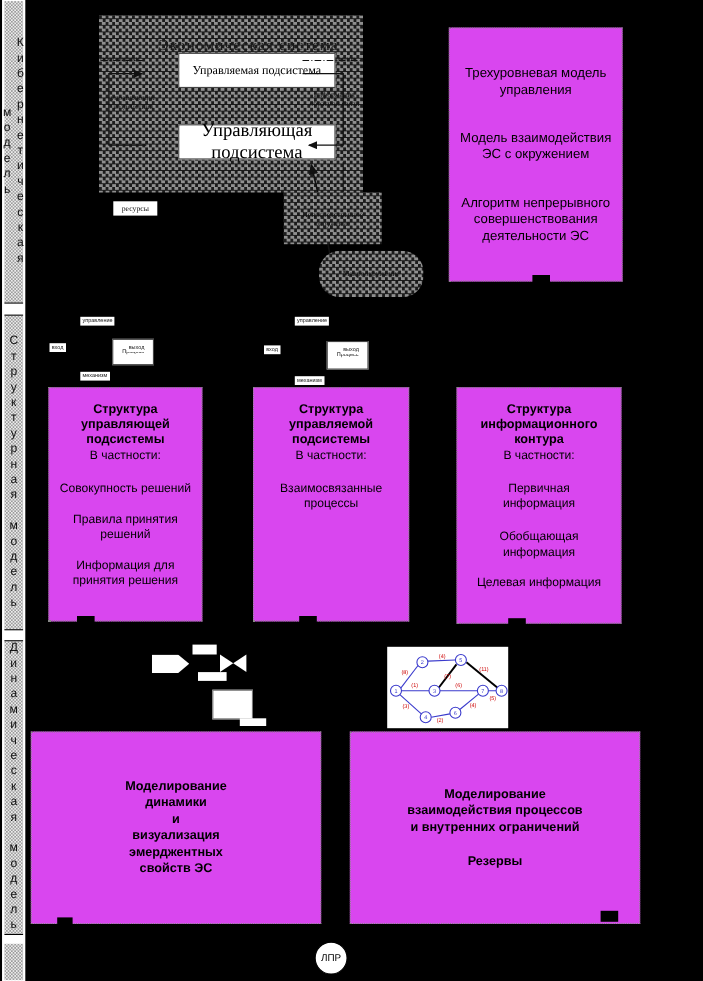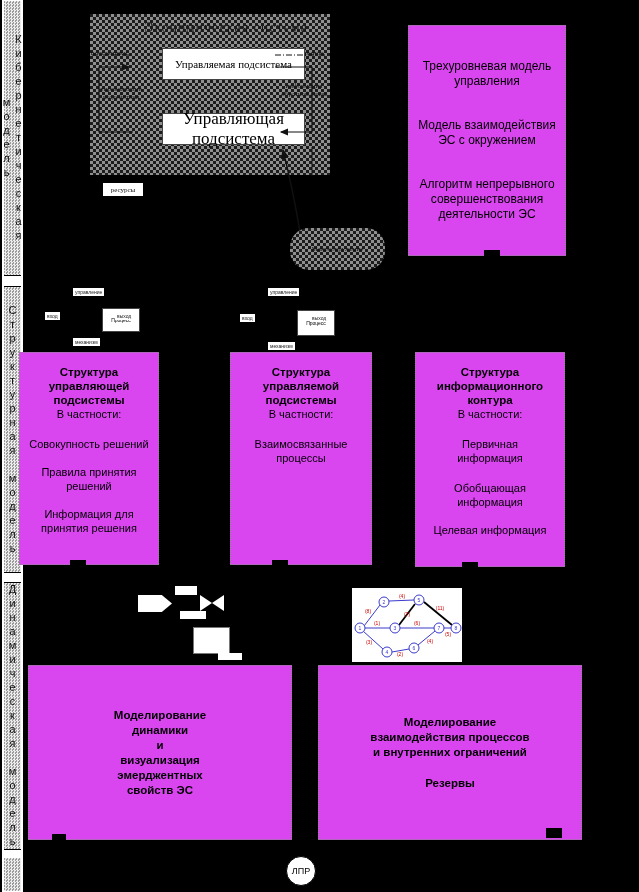--- a/index.html
+++ b/index.html
@@ -39,21 +39,21 @@
     <div class="abs hatch-light center" style="left:1px;top:286px;width:17px;height:285px;border-top:1px solid #000;border-bottom:1px solid #000;">
       <span class="vtext">Структурная модель</span>
     </div>
     <div class="abs hatch-light center" style="left:1px;top:582px;width:17px;height:266px;border-top:1px solid #000;border-bottom:1px solid #000;">
       <span class="vtext">Динамическая модель</span>
     </div>
     <div class="abs hatch-light" style="left:1px;top:858px;width:17px;height:33px;"></div>
   </div>
 
   <div class="abs hatch-mid" style="left:90px;top:14px;width:240px;height:161px;">
-    <div class="abs serif" style="left:0;top:6px;width:272px;text-align:center;font-size:14px;letter-spacing:1px;color:#1a1a1a;">Экономическая система</div>
+    <div class="abs serif" style="left:0;top:20px;width:272px;text-align:center;font-size:14px;letter-spacing:1px;color:#1a1a1a;">Экономическая система</div>
     <div class="abs whitebox center serif" style="left:43px;top:34px;width:141px;height:30px;font-size:11px;">
       <span>Управляемая подсистема</span>
     </div>
     <div class="abs whitebox center serif" style="left:43px;top:99px;width:141px;height:30px;font-size:17px;">
       <span>Управляющая подсистема</span>
     </div>
     <div class="abs tiny serif" style="left:-4px;top:35px;width:46px;text-align:center;">поставщики</div>
     <div class="abs tiny serif" style="left:205px;top:35px;width:38px;text-align:center;">рынок</div>
     <div class="abs tiny serif" style="left:5px;top:71px;width:52px;text-align:center;">управляющие воздействия</div>
     <div class="abs tiny serif" style="left:189px;top:68px;width:50px;text-align:center;">информация обратной связи</div>
@@ -70,20 +70,23 @@
     <path d="M48,122 H14 V57 H44" fill="none" stroke="#111" stroke-width="1.2" marker-end="url(#ah)"></path>
     <path d="M190,57 H227 V122 H196" fill="none" stroke="#111" stroke-width="1.2" marker-end="url(#ah)"></path>
     <line x1="227" y1="137" x2="227" y2="166" stroke="#111" stroke-width="1"></line>
     <path d="M215,222 Q208,180 198,140" fill="none" stroke="#111" stroke-width="1.4" marker-end="url(#ah)"></path>
   </svg>
 
   <div class="abs center" style="left:103px;top:183px;width:40px;height:13px;background:#fff;">
     <span class="tiny serif">ресурсы</span>
   </div>
 
+  <div class="abs hatch-mid center" style="left:258px;top:175px;width:89px;height:47px;">
+    <span class="tiny serif" style="width:80px;">Непосредственное окружение</span>
+  </div>
   <div class="abs hatch-mid center" style="left:290px;top:228px;width:95px;height:42px;border-radius:19px;">
     <span class="tiny serif" style="width:86px;">Макроокружение</span>
   </div>
 
   <div class="abs dottedbox" style="left:408px;top:25px;width:158px;height:231px;display:flex;flex-direction:column;justify-content:space-evenly;text-align:center;font-size:12px;line-height:15px;padding:4px 6px;box-sizing:border-box;">
     <div>Трехуровневая модель управления</div>
     <div>Модель взаимодействия ЭС с окружением</div>
     <div>Алгоритм непрерывного совершенствования деятельности ЭС</div>
   </div>
   <div class="stub" style="left:484px;top:250px;width:16px;height:12px;"></div>
@@ -100,21 +103,21 @@
   <div class="abs" style="left:240px;top:288px;width:95px;height:64px;">
     <div class="chip" style="left:28px;top:0;">управление</div>
     <div class="chip" style="left:0;top:26px;">вход</div>
     <div class="abs whitebox center" style="left:28px;top:22px;width:36px;height:24px;font-size:5px;">
       <span>Процесс</span>
     </div>
     <div class="chip" style="left:70px;top:26px;">выход</div>
     <div class="chip" style="left:28px;top:54px;">механизм</div>
   </div>
 
-  <div class="abs dottedbox mbox" style="left:19px;top:352px;width:140px;height:213px;padding-top:12px;box-sizing:border-box;">
+  <div class="abs dottedbox mbox" style="left:44px;top:352px;width:140px;height:213px;padding-top:12px;box-sizing:border-box;">
     <div class="ttl" style="width:120px;">Структура управляющей подсистемы</div>
     <div>В частности:</div>
     <div class="gap16"></div>
     <div>Совокупность решений</div>
     <div class="gap14"></div>
     <div style="width:110px;">Правила принятия решений</div>
     <div class="gap14"></div>
     <div style="width:110px;">Информация для принятия решения</div>
   </div>
   <div class="stub" style="left:70px;top:560px;width:16px;height:12px;"></div>

